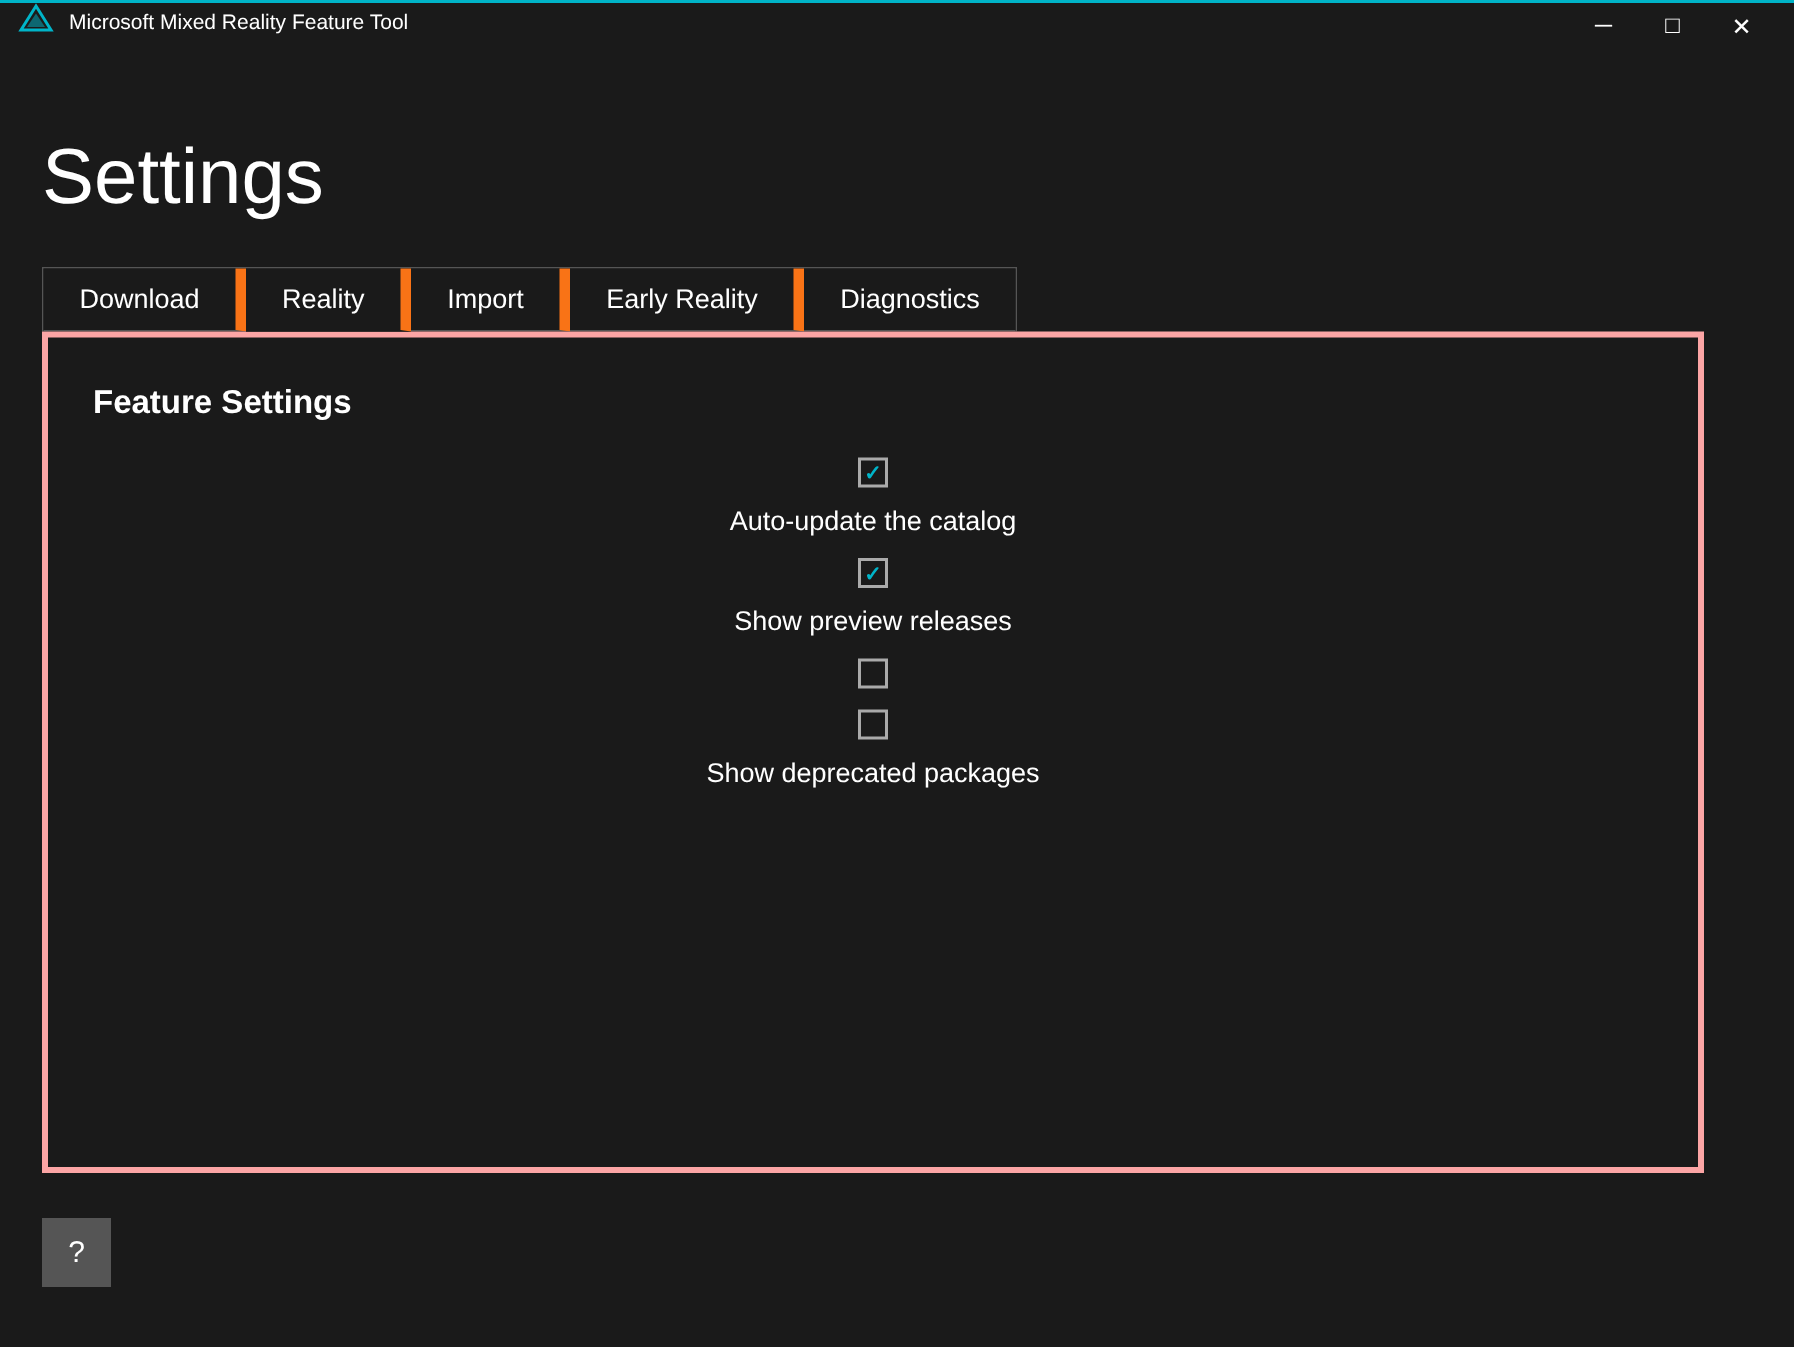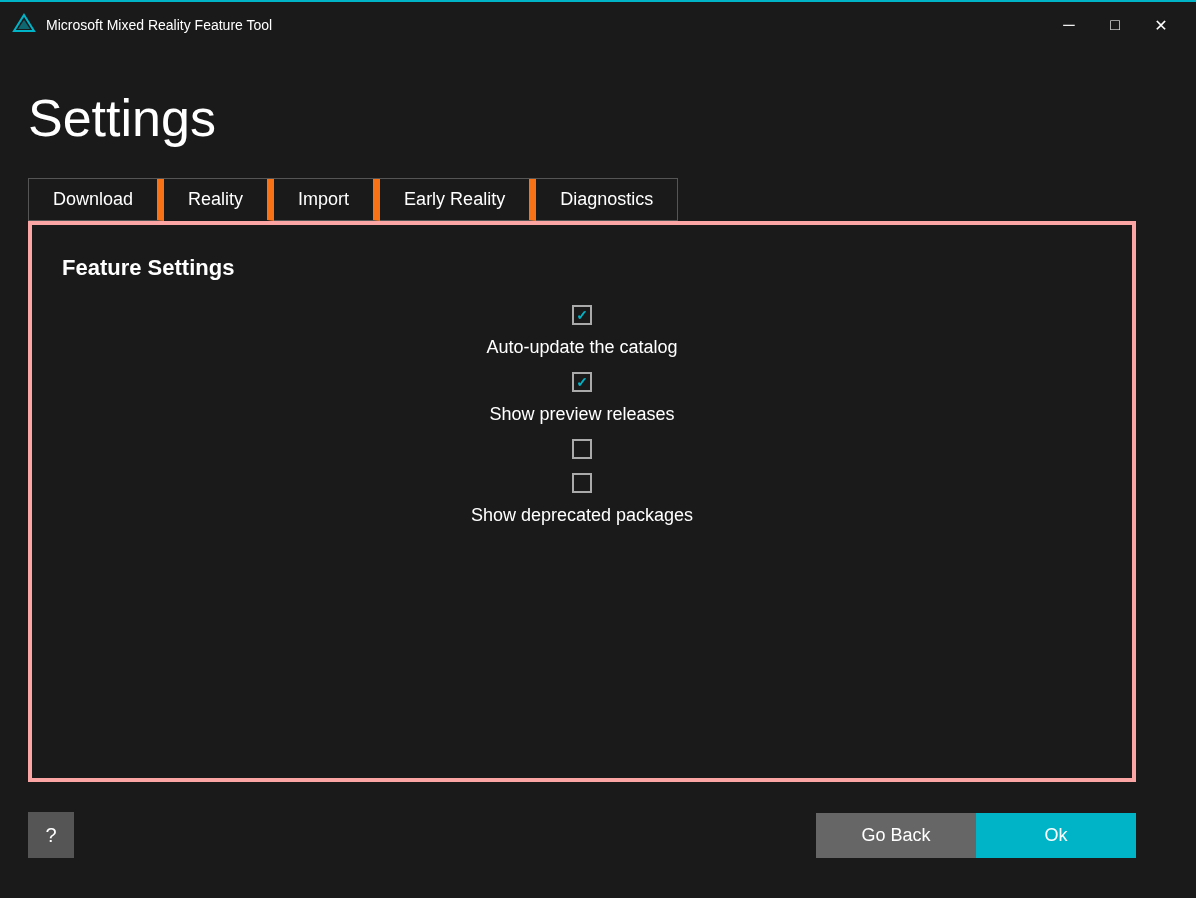--- a/index.html
+++ b/index.html
@@ -13,21 +13,21 @@
       height: 898px;
       background-color: #1a1a1a;
       font-family: 'Segoe UI', sans-serif;
       color: #ffffff;
       overflow: hidden;
     }
 
     
     .title-bar {
       display: flex;
-      align-items: center;
+      align-items: flex-start;
       justify-content: space-between;
       height: 48px;
       background-color: #1a1a1a;
       padding: 0 12px;
       border-top: 2px solid #00b4c8;
     }
 
     .title-bar-left {
       display: flex;
       align-items: center;
@@ -251,18 +251,14 @@
     </div>
 
     <div class="checkbox-item">
       <div class="checkbox-box"></div>
       <span class="checkbox-label">Show deprecated packages</span>
     </div>
   </div>
 
   <div class="bottom-bar">
     <button class="help-btn">?</button>
-    <div class="action-buttons">
-      <button class="go-back-btn">Go Back</button>
-      <button class="ok-btn">Ok</button>
-    </div>
   </div>
 </div>
 
 </body></html>

